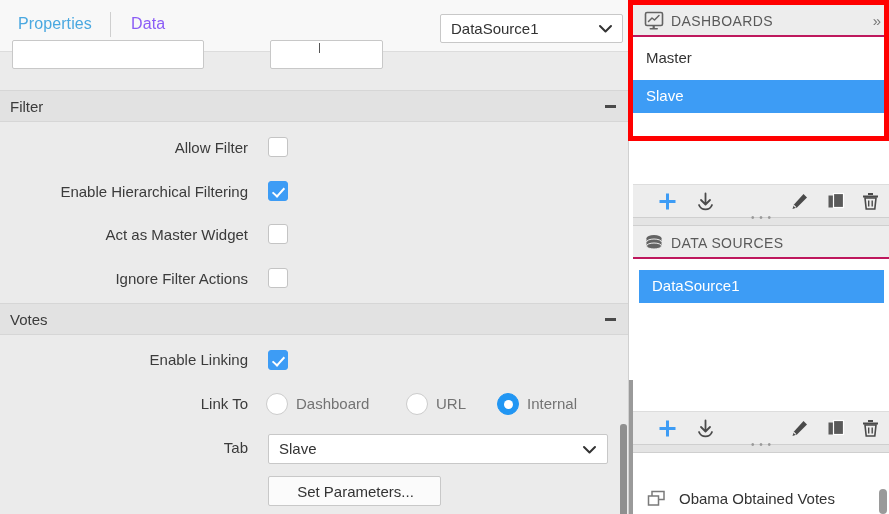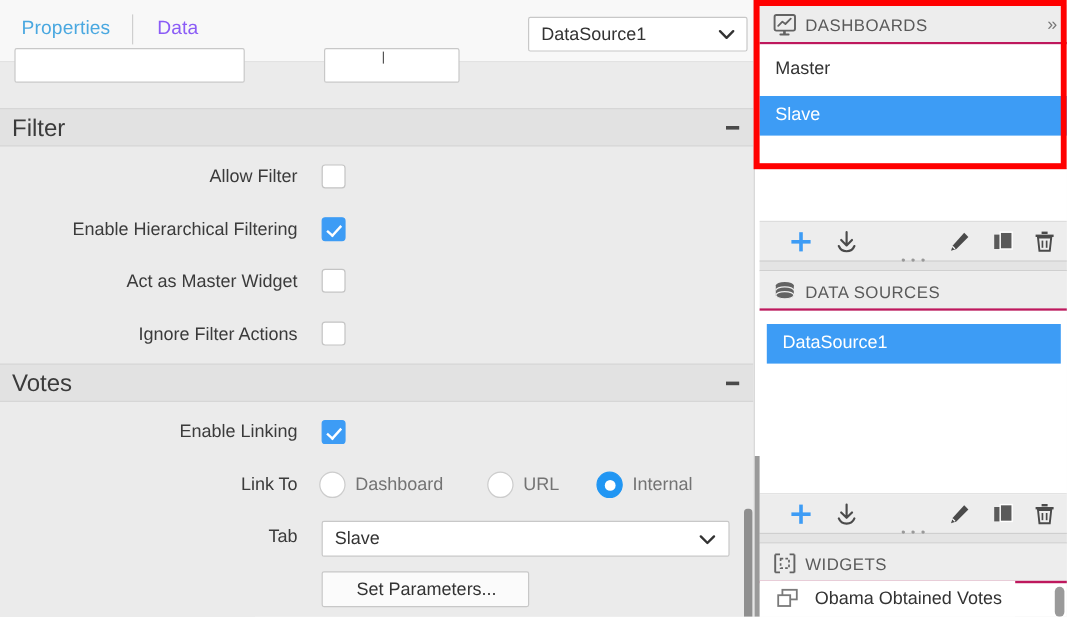--- a/index.html
+++ b/index.html
@@ -108,21 +108,21 @@
     left: 0;
     width: 628px; height: 32px;
     background: #e2e2e2;
     border-top: 1px solid #d6d6d6;
     border-bottom: 1px solid #d6d6d6;
     cursor: pointer;
   }
   .section-title {
     position: absolute;
     left: 10px; top: 6px;
-    font-size: 20px;
+    font-size: 15px;
     line-height: 20px;
     color: #3b3b3b;
     white-space: nowrap;
   }
   .section-collapse {
     position: absolute;
     right: 12px; top: 14px;
     width: 11px; height: 3px;
     background: #4a4a4a;
   }
@@ -581,29 +581,20 @@
           <rect x="3" y="4.5" width="15" height="2" fill="#4a4a4a"></rect>
           <rect x="8" y="2" width="5" height="2" fill="#4a4a4a"></rect>
           <path d="M5 7 L16 7 L14.8 18 L6.2 18 Z" fill="none" stroke="#4a4a4a" stroke-width="1.6"></path>
           <rect x="8" y="9.5" width="1.4" height="6" fill="#4a4a4a"></rect>
           <rect x="11.5" y="9.5" width="1.4" height="6" fill="#4a4a4a"></rect>
         </svg>
       </span>
     </div>
     <div class="dock-grip" style="top:444px;"></div>
 
-    <div class="dock-section-header" style="top:453px;">
-      <span class="dock-ico">
-        <svg width="20" height="19" viewBox="0 0 20 19">
-          <path d="M2 2 L2 17 M2 2 L6 2 M2 17 L6 17 M18 2 L18 17 M18 2 L14 2 M18 17 L14 17" fill="none" stroke="#636363" stroke-width="1.6"></path>
-          <rect x="6.5" y="5.5" width="7" height="8" fill="none" stroke="#636363" stroke-width="1.4" stroke-dasharray="2.2 1.8"></rect>
-        </svg>
-      </span>
-      <div class="dock-section-title">WIDGETS</div>
-    </div>
 
     <div id="widget-row">
       <span id="widget-row-ico">
         <svg width="19" height="17" viewBox="0 0 19 17">
           <rect x="5" y="1.5" width="12" height="8" fill="none" stroke="#7a7a7a" stroke-width="1.5"></rect>
           <rect x="1.5" y="6" width="10" height="9" fill="#ffffff" stroke="#7a7a7a" stroke-width="1.5"></rect>
         </svg>
       </span>
       <div id="widget-row-label">Obama Obtained Votes</div>
     </div>

